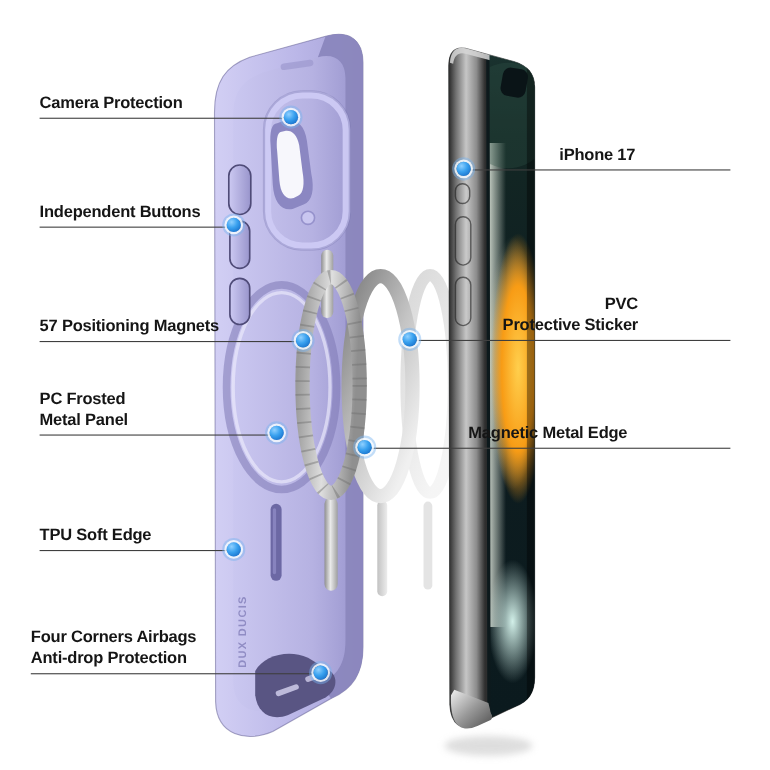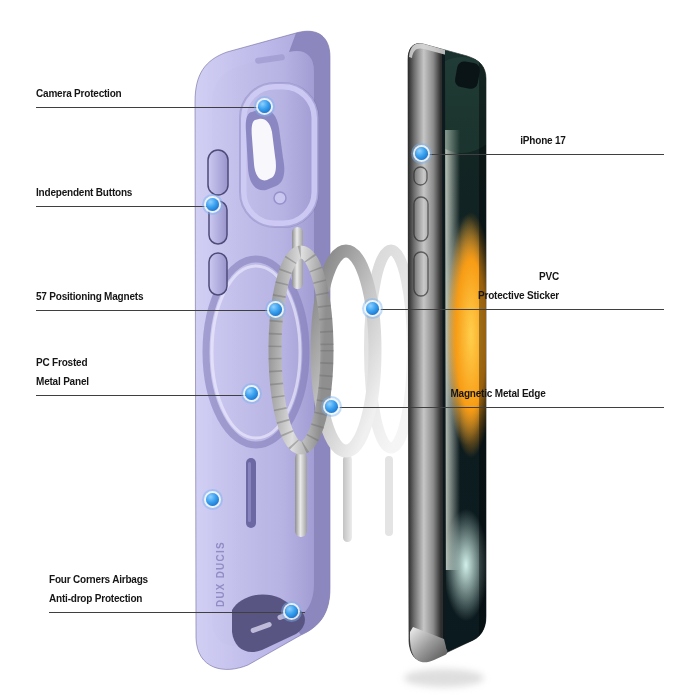--- a/index.html
+++ b/index.html
@@ -5,21 +5,21 @@
   html,body{margin:0;padding:0;background:#ffffff;}
   .stage{
     position:relative;width:700px;height:700px;background:#ffffff;overflow:hidden;
     font-family:"Liberation Sans",sans-serif;
   }
   .stage svg{position:absolute;left:0;top:0;z-index:1;}
   .callout{
     position:absolute;z-index:4;
     border-bottom:1px solid #3f3f3f;
     display:flex;align-items:flex-end;
-    color:#151515;font-size:10px;font-weight:bold;letter-spacing:-0.2px;
+    color:#151515;font-size:15px;font-weight:bold;letter-spacing:-0.2px;
   }
   .callout .callout-text{white-space:pre-line;line-height:19px;margin-bottom:4px;}
   .callout.right{justify-content:center;text-align:right;}
   .dot{
     position:absolute;z-index:6;width:13px;height:13px;border-radius:50%;
     background:radial-gradient(circle at 35% 30%, #8fd0ff 0%, #39a1ef 42%, #0e63c0 95%);
     box-shadow:0 0 0 2px rgba(255,255,255,0.8), 0 0 0 4px rgba(120,180,240,0.45);
   }
 </style>
 </head>
@@ -186,23 +186,26 @@
   <span class="callout-text">57 Positioning Magnets</span>
 </div>
 <span class="dot" style="left:269px;top:303px"></span>
 
 <div class="callout" style="left:36px;top:350px;width:216px;height:45px">
   <span class="callout-text">PC Frosted
 Metal Panel</span>
 </div>
 <span class="dot" style="left:245px;top:387px"></span>
 
+<div class="callout" style="left:36px;top:474px;width:179px;height:26px">
+  <span class="callout-text">TPU Soft Edge</span>
+</div>
 <span class="dot" style="left:206px;top:493px"></span>
 
-<div class="callout" style="left:49px;top:567px;width:256px;height:45px">
+<div class="callout" style="left:28px;top:567px;width:256px;height:45px">
   <span class="callout-text">Four Corners Airbags
 Anti-drop Protection</span>
 </div>
 <span class="dot" style="left:285px;top:605px"></span>
 
 <div class="callout right" style="left:422px;top:128px;width:242px;height:26px">
   <span class="callout-text">iPhone 17</span>
 </div>
 <span class="dot" style="left:415px;top:147px"></span>
 

